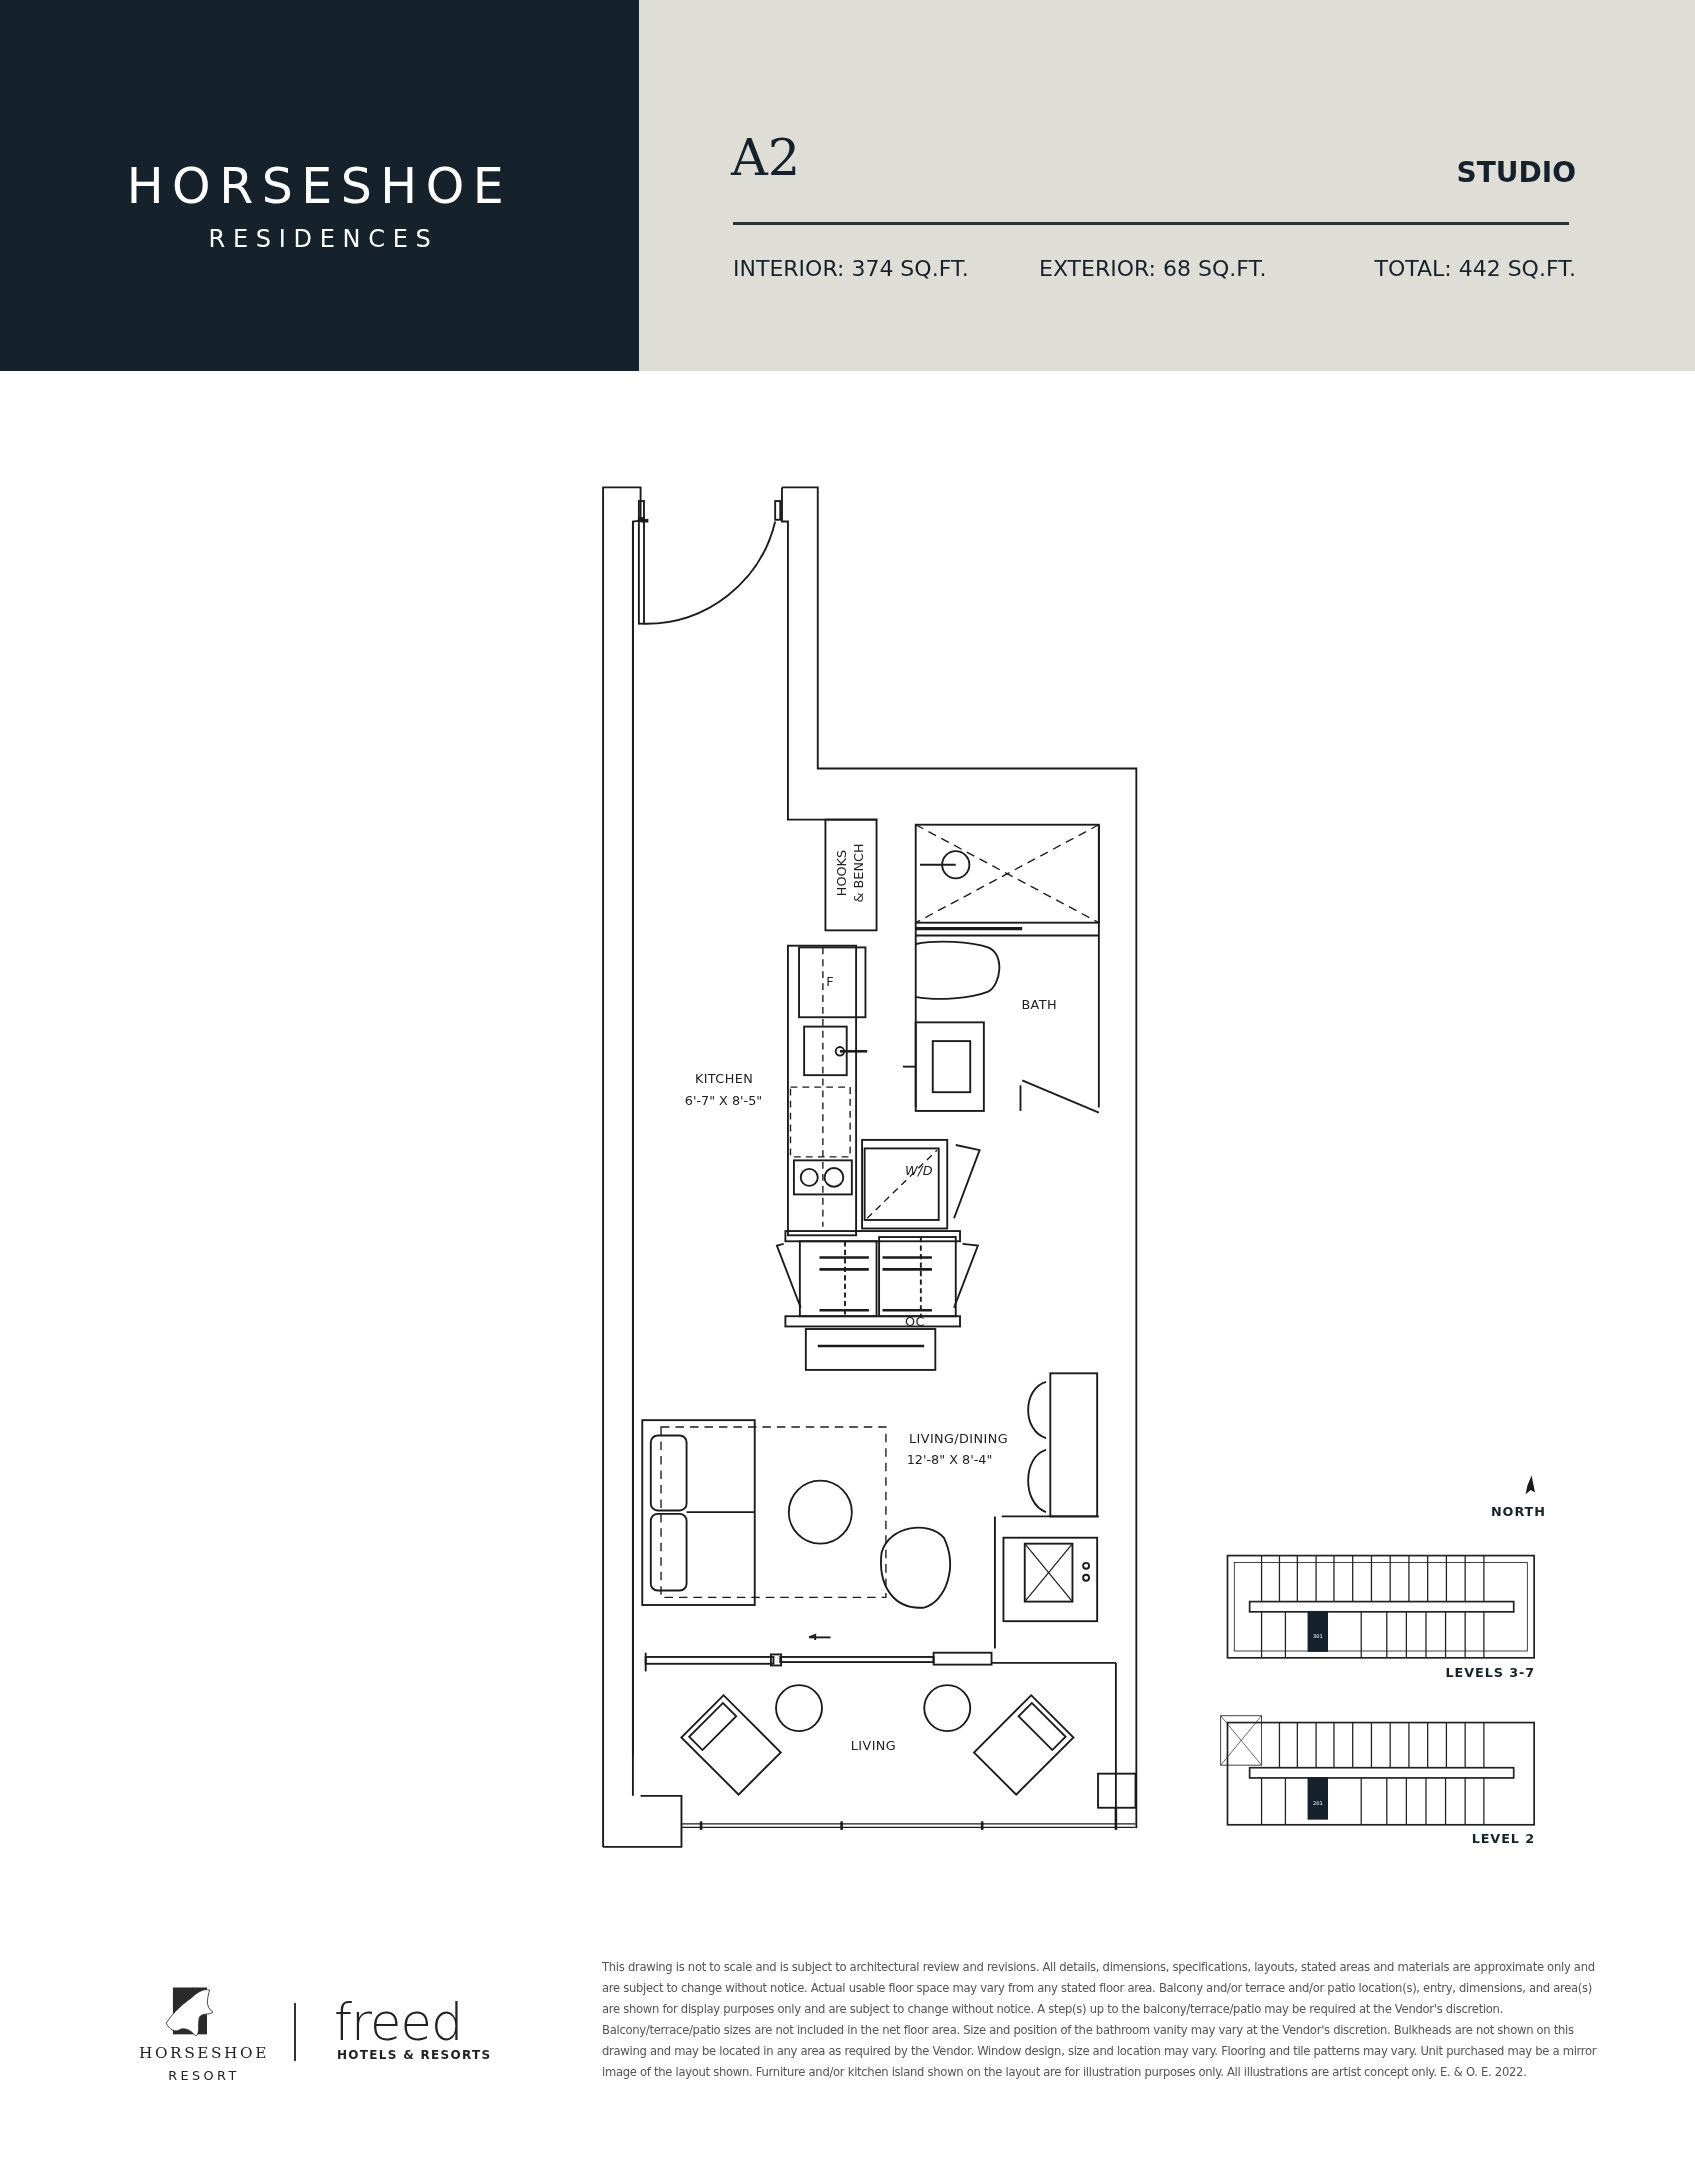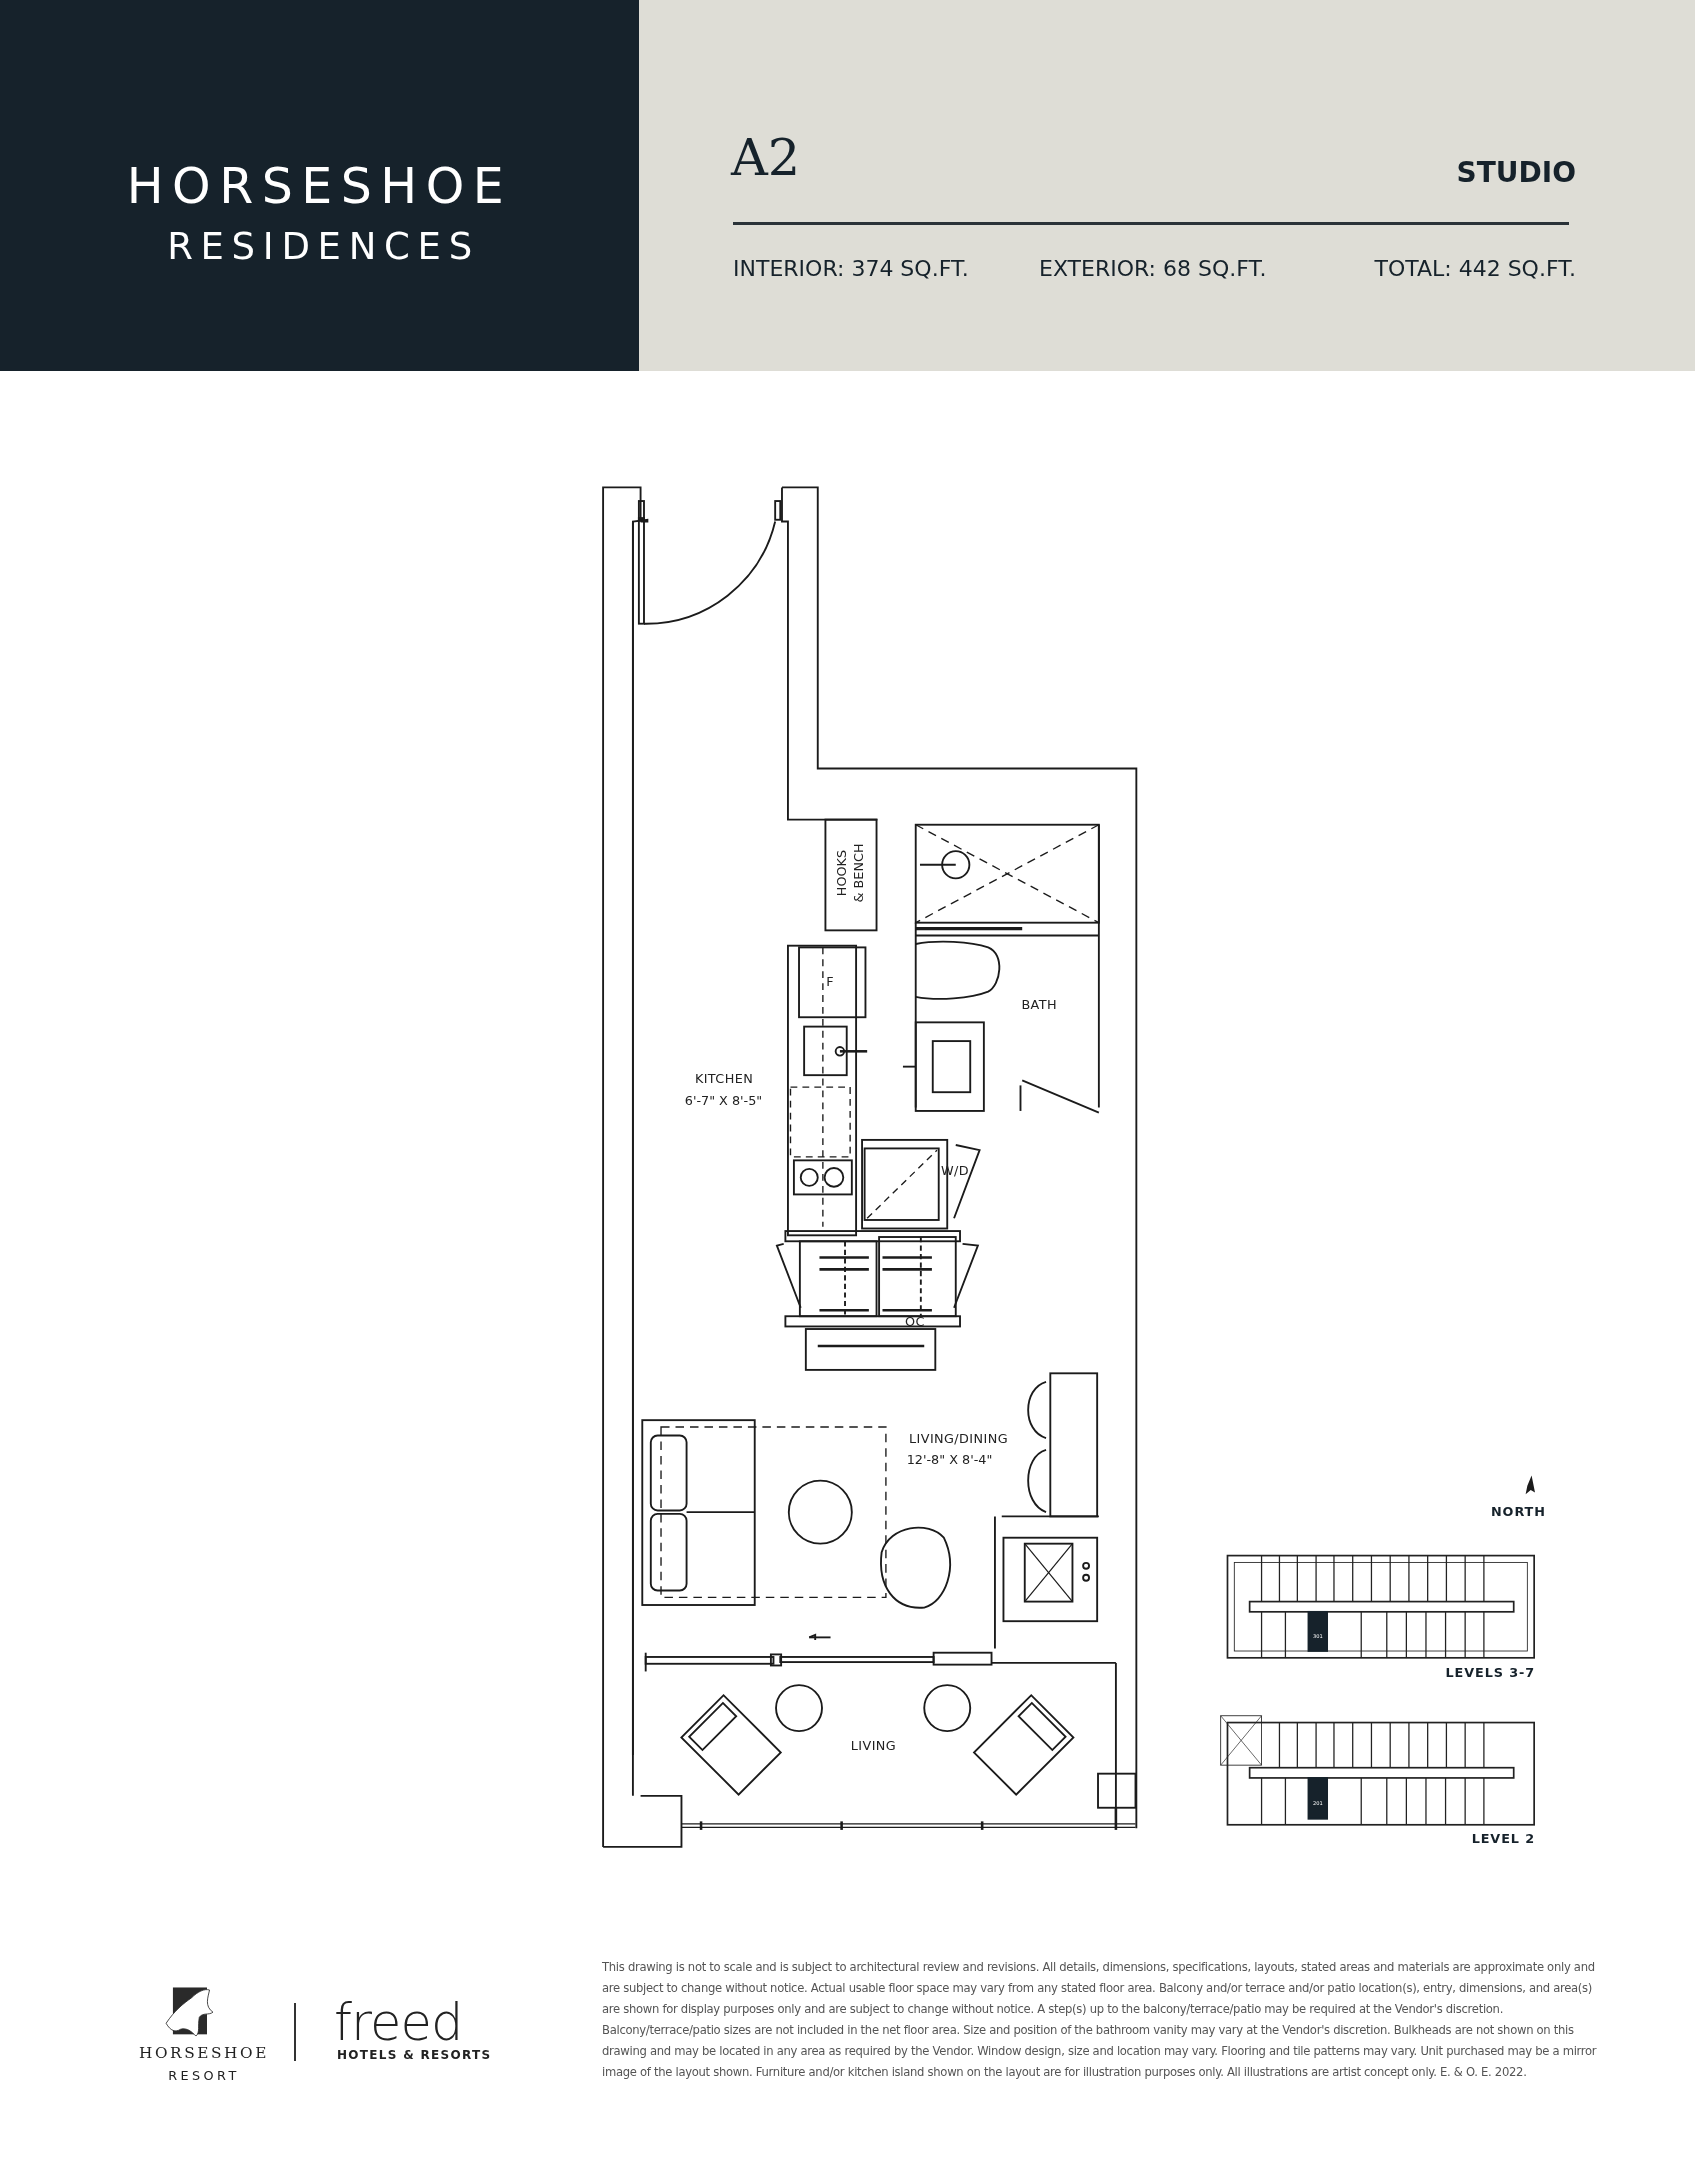--- a/index.html
+++ b/index.html
@@ -3,21 +3,21 @@
 <meta charset="utf-8">
 <style>
   * { box-sizing: border-box; margin: 0; padding: 0; }
   html, body { width: 1696px; height: 2181px; background: #ffffff; overflow: hidden; }
   body { position: relative; font-family: "Liberation Sans", sans-serif; color: #16222b; }
 
   .brand-panel { position: absolute; left: 0; top: 0; width: 639px; height: 371px; background: #16222b; }
   .brand-title { position: absolute; left: 0; width: 639px; top: 158px; text-align: center; color: #ffffff;
     font-family: "DejaVu Sans", sans-serif; font-size: 49px; letter-spacing: 8.5px; font-weight: 400; }
   .brand-sub { position: absolute; left: 0; width: 639px; top: 225px; text-align: center; color: #ffffff;
-    font-family: "DejaVu Sans", sans-serif; font-size: 37px; letter-spacing: 7.7px; font-weight: 400; padding-left: 8px; }
+    font-family: "DejaVu Sans", sans-serif; font-size: 24px; letter-spacing: 7.7px; font-weight: 400; padding-left: 8px; }
 
   .info-panel { position: absolute; left: 639px; top: 0; width: 1057px; height: 371px; background: #deddd6; }
   .unit-code { position: absolute; left: 731px; top: 128px; font-family: "DejaVu Serif", serif; font-weight: 400;
     font-size: 51px; color: #16222b; }
   .unit-type { position: absolute; left: 1440px; width: 136px; top: 156px; text-align: right;
     font-family: "DejaVu Sans", sans-serif; font-weight: 700; font-size: 28px; color: #16222b; }
   .info-rule { position: absolute; left: 733px; top: 222px; width: 836px; height: 2.6px; background: #2a3238; }
   .area { position: absolute; top: 256px; font-family: "DejaVu Sans", sans-serif; font-size: 22px; color: #16222b; }
   .area-int { left: 733px; }
   .area-ext { left: 1039px; }
@@ -268,21 +268,21 @@
 <div class="room-dim" style="left:664px; top:1093px; width:119px;">6'-7" X 8'-5"</div>
 <div class="room-label" style="left:997px; top:997px; width:60px;text-align:right;">BATH</div>
 <div class="room-label" style="left:886px; top:1431px; width:128px;padding-left:17px;">LIVING/DINING</div>
 <div class="room-dim" style="left:890px; top:1452px; width:119px;">12'-8" X 8'-4"</div>
 <div class="room-label" style="left:818px; top:1738px; width:111px;">LIVING</div>
 
 <div class="hooks" style="left:799px; top:856px; width:102px;">
   <div>HOOKS</div>
   <div>&amp; BENCH</div>
 </div>
-<div class="room-label" style="left:941px; top:1163px; width:43px; text-align:left;">W/D</div>
+<div class="room-label" style="left:890px; top:1163px; width:43px; text-align:right;font-style:italic;">W/D</div>
 <div class="room-label" style="left:905px; top:1314px; width:25.6px; text-align:left;">OC</div>
 
 <div class="key-label" style="left:1491px; top:1504px; width:70px; ">NORTH</div>
 <div class="key-label" style="left:1431px; top:1665px; width:104px; text-align:right;">LEVELS 3-7</div>
 <div class="key-label" style="left:1431px; top:1831px; width:104px; text-align:right;">LEVEL 2</div>
 
 <div class="logo-horse-name">HORSESHOE</div>
 <div class="logo-horse-sub">RESORT</div>
 <div class="logo-divider"></div>
 <div class="logo-freed">freed</div>

